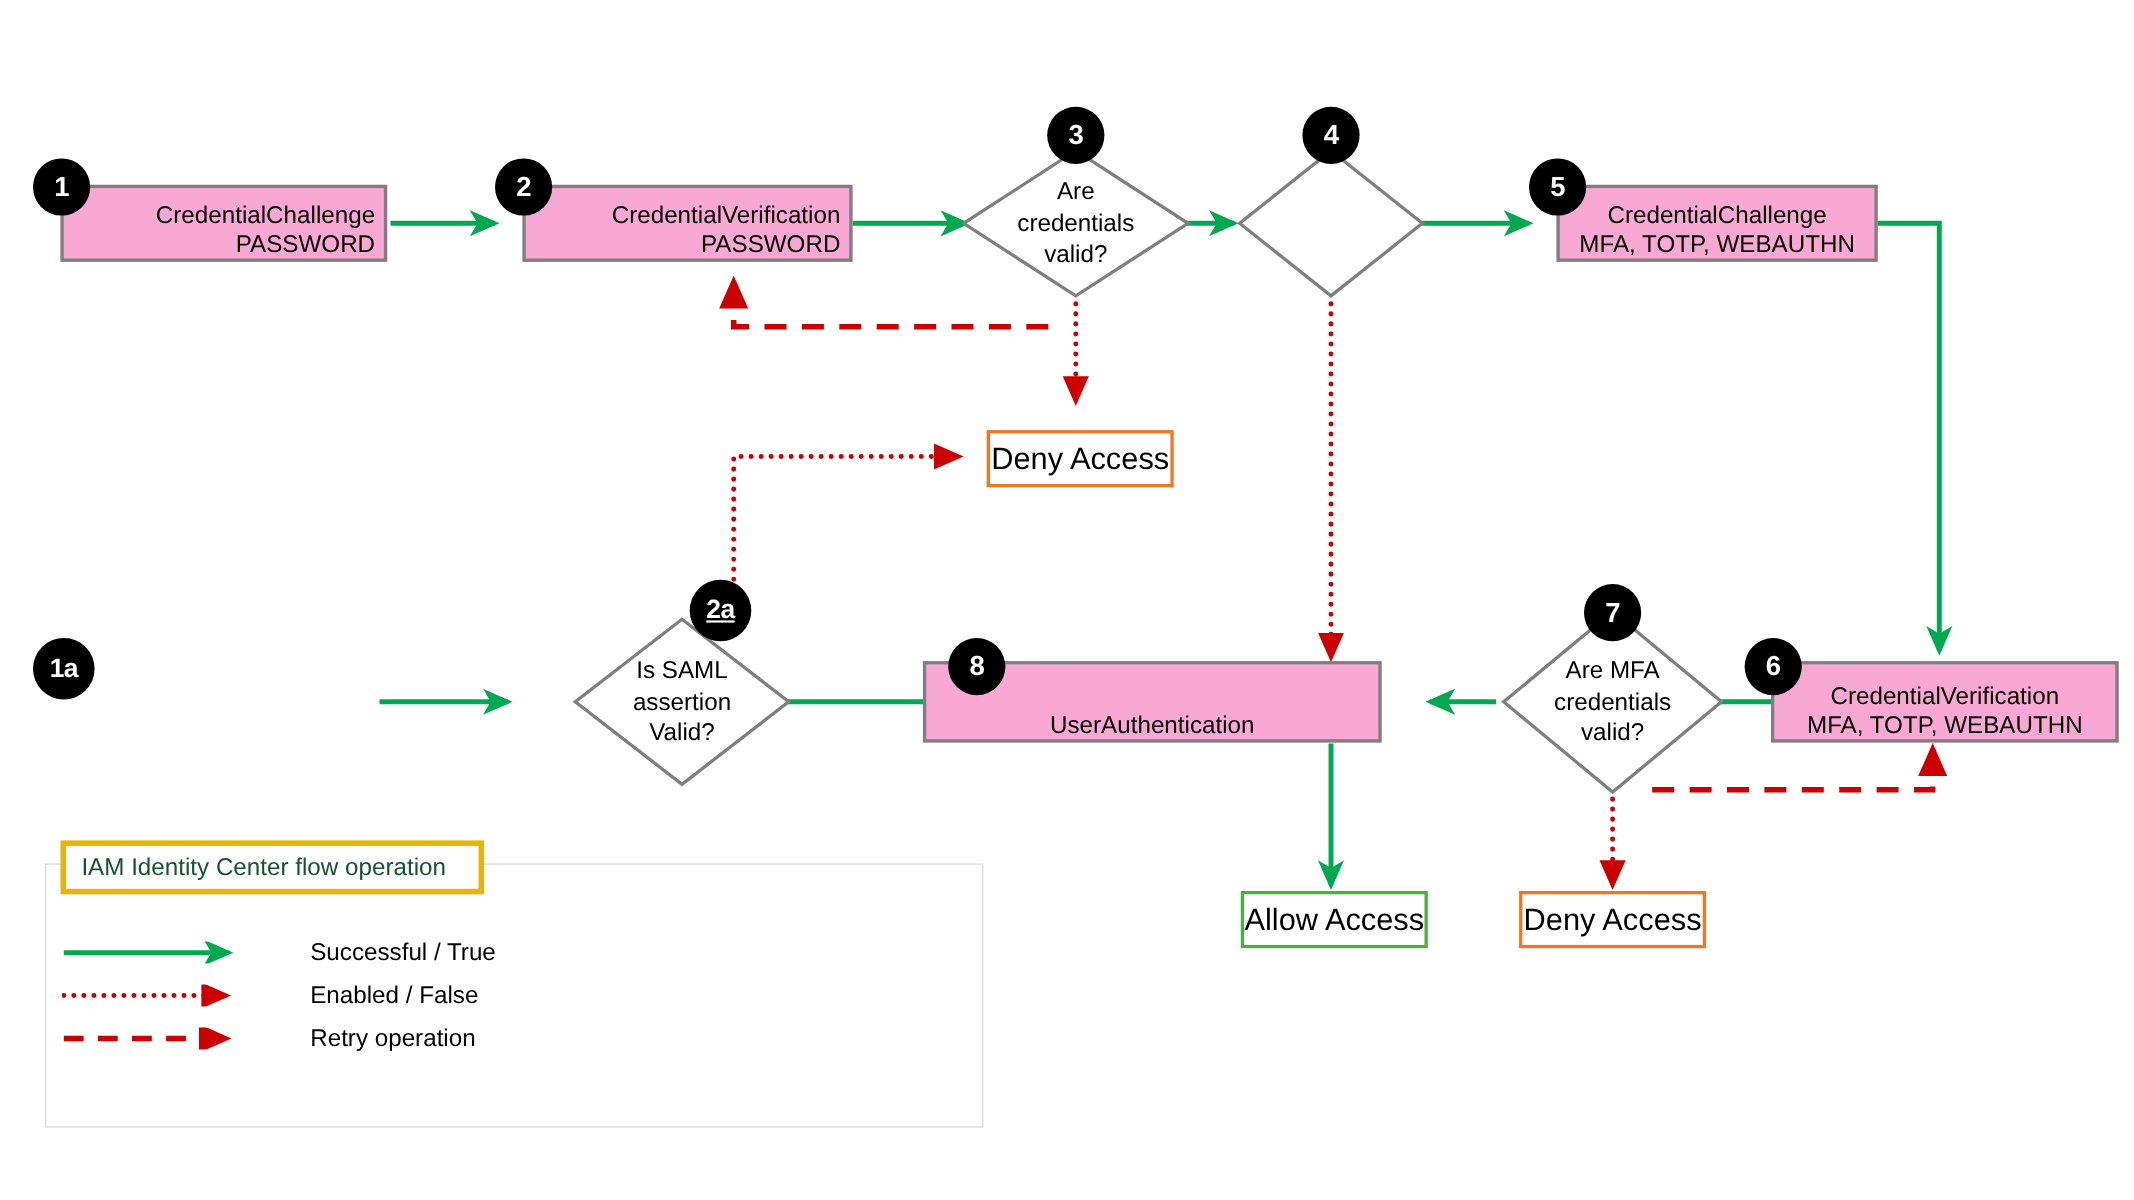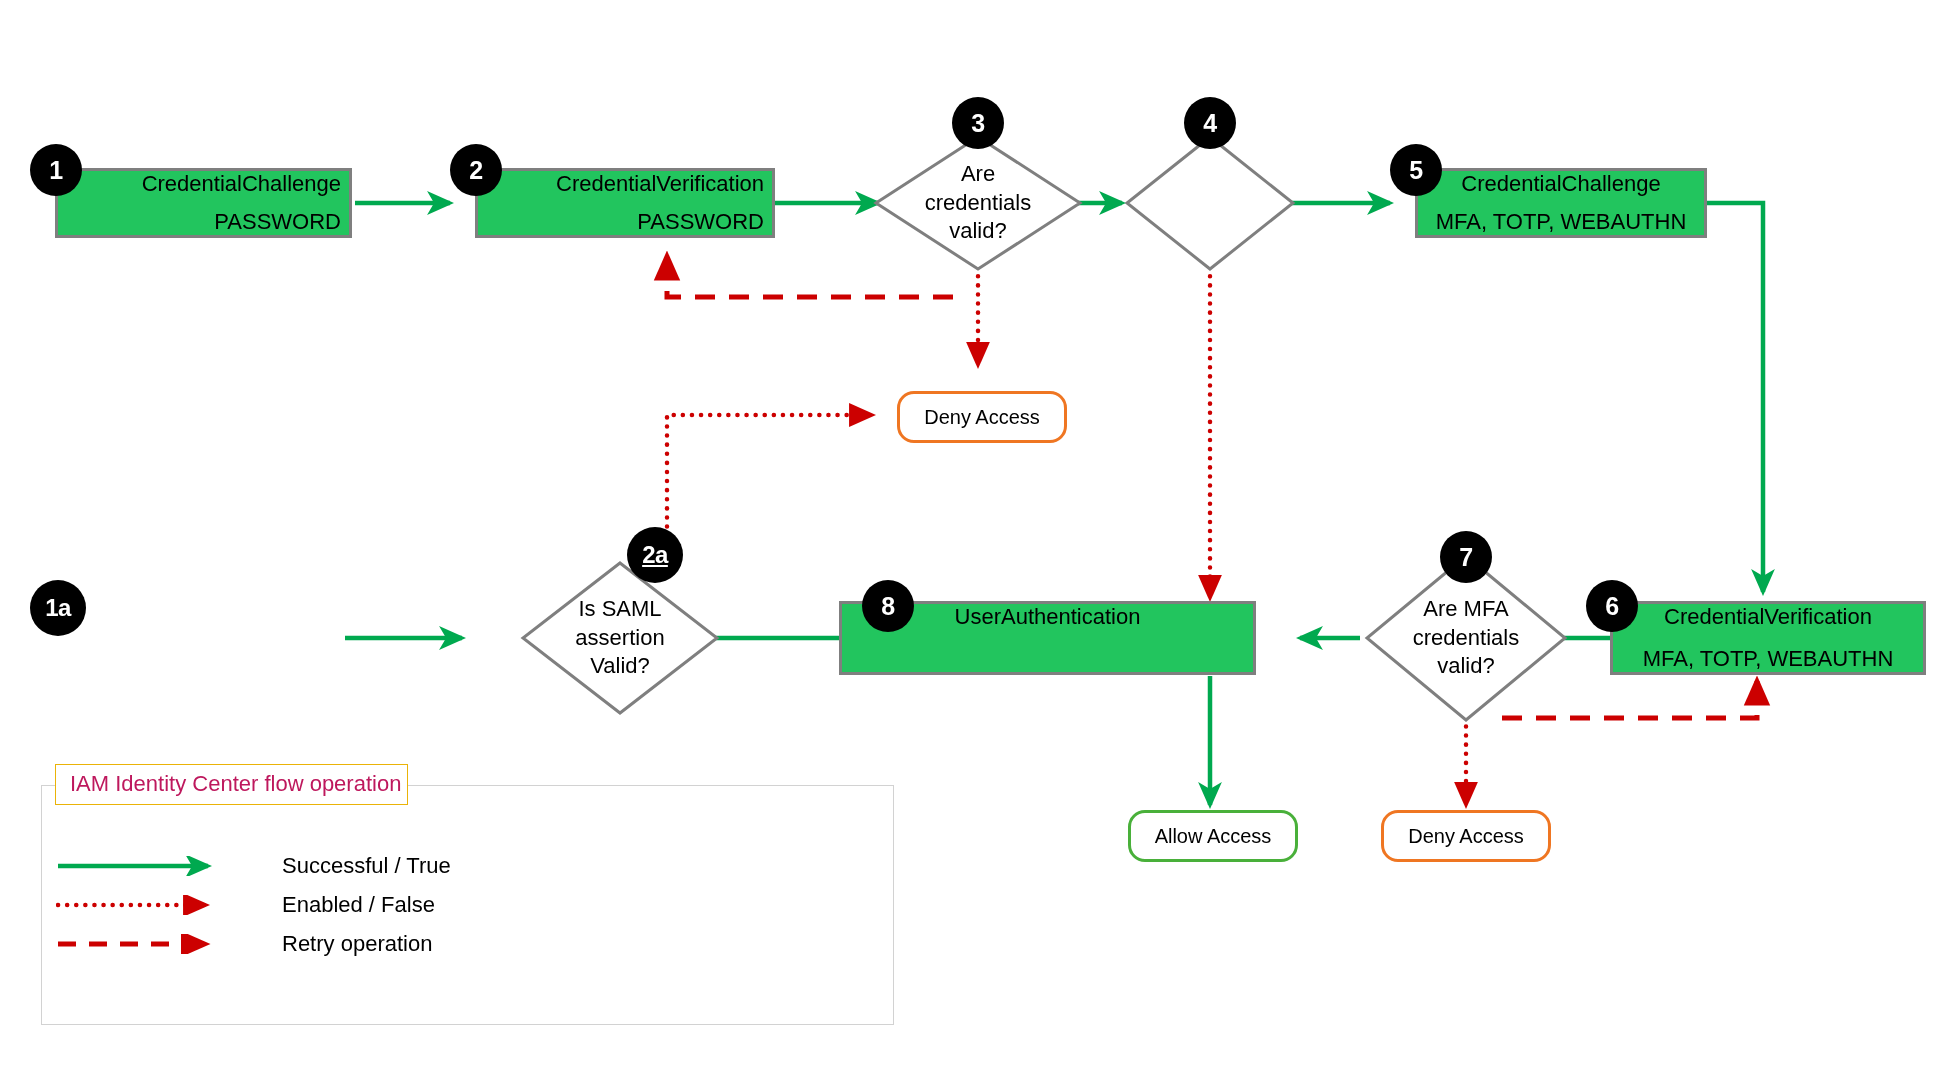--- a/index.html
+++ b/index.html
@@ -19,25 +19,25 @@
     position: absolute;
     top: 0; left: 0;
     width: 1940px;
     height: 1091px;
   }
   
   .node-box {
     position: absolute;
     box-sizing: border-box;
     border: 3px solid #7f7f7f;
-    background: #22c55e;
+    background: #f9a8d4;
     display: flex;
     flex-direction: column;
     align-items: flex-end;
-    justify-content: space-between;
+    justify-content: flex-end;
     padding-right: 8px;
     color: #000000;
     font-size: 22px;
     line-height: 1.18;
     white-space: nowrap;
   }
   .node-box.center-text {
     align-items: center;
     padding-right: 0;
   }
@@ -45,23 +45,22 @@
 
   
   .term-box {
     position: absolute;
     box-sizing: border-box;
     background: #ffffff;
     display: flex;
     align-items: center;
     justify-content: center;
     color: #000000;
-    font-size: 20px;
-    white-space: nowrap;
-    border-radius: 17px;
+    font-size: 28px;
+    white-space: nowrap;
   }
   .term-deny { border: 3px solid #ef7622; }
   .term-allow { border: 3px solid #49b03a; }
 
   
   .diamond-wrap {
     position: absolute;
   }
   .diamond-label {
     position: absolute;
@@ -102,25 +101,25 @@
     height: 240px;
     box-sizing: border-box;
     border: 1px solid #d2d2d2;
     background: #ffffff;
   }
   #legend-title {
     position: absolute;
     left: 13px;
     top: -22px;
     box-sizing: border-box;
-    border: 1px solid #eab308;
-    background: #ffffff;
-    padding: 6px 6px 7px 14px;
-    font-size: 22px;
-    color: #be185d;
+    border: 5px solid #eab308;
+    background: #ffffff;
+    padding: 6px 30px 7px 14px;
+    font-size: 22px;
+    color: #14532d;
     white-space: nowrap;
   }
   .legend-row {
     position: absolute;
     left: 14px;
     width: 800px;
     height: 34px;
     display: flex;
     align-items: center;
   }

